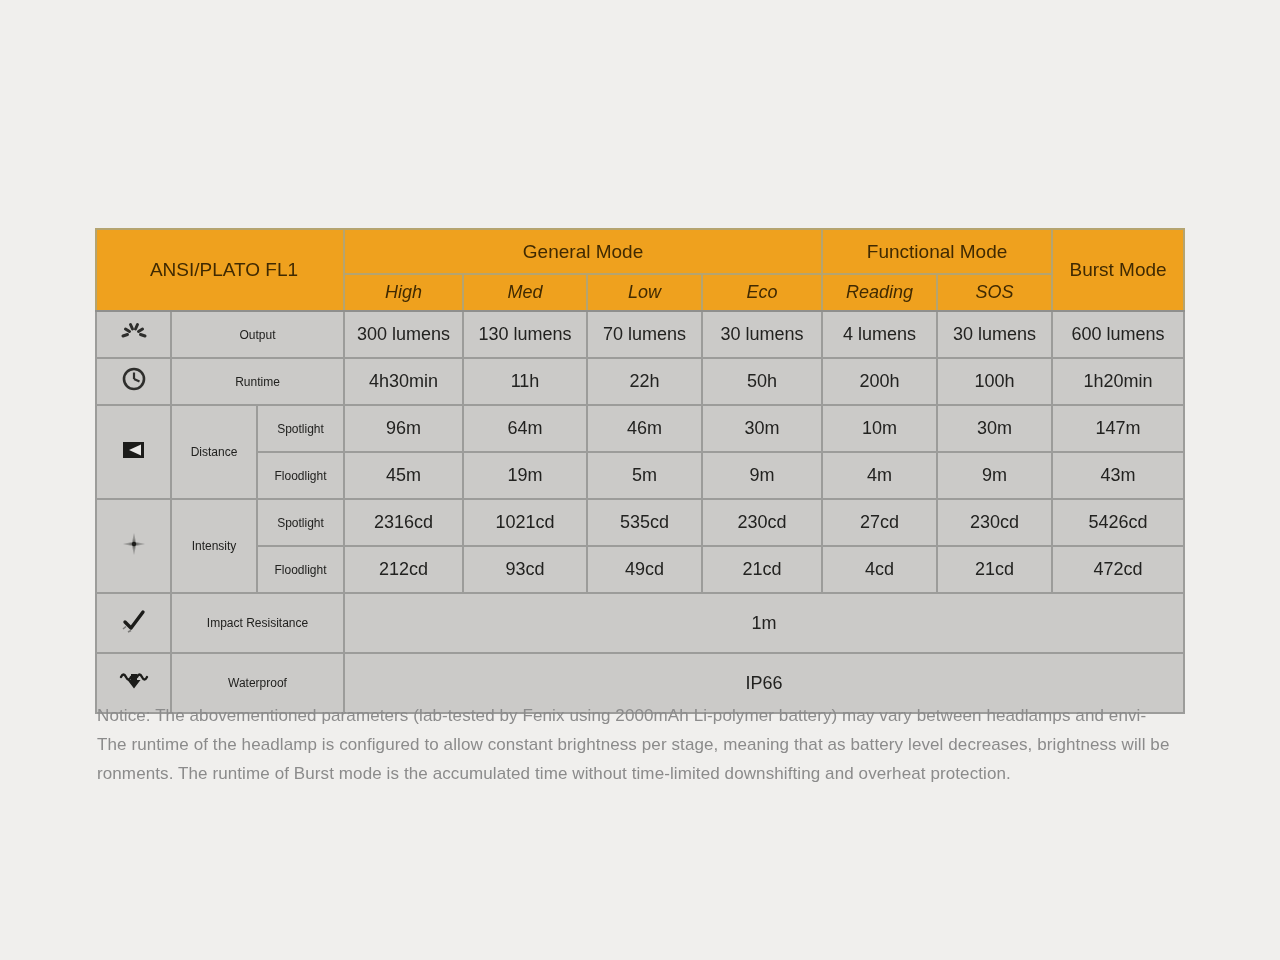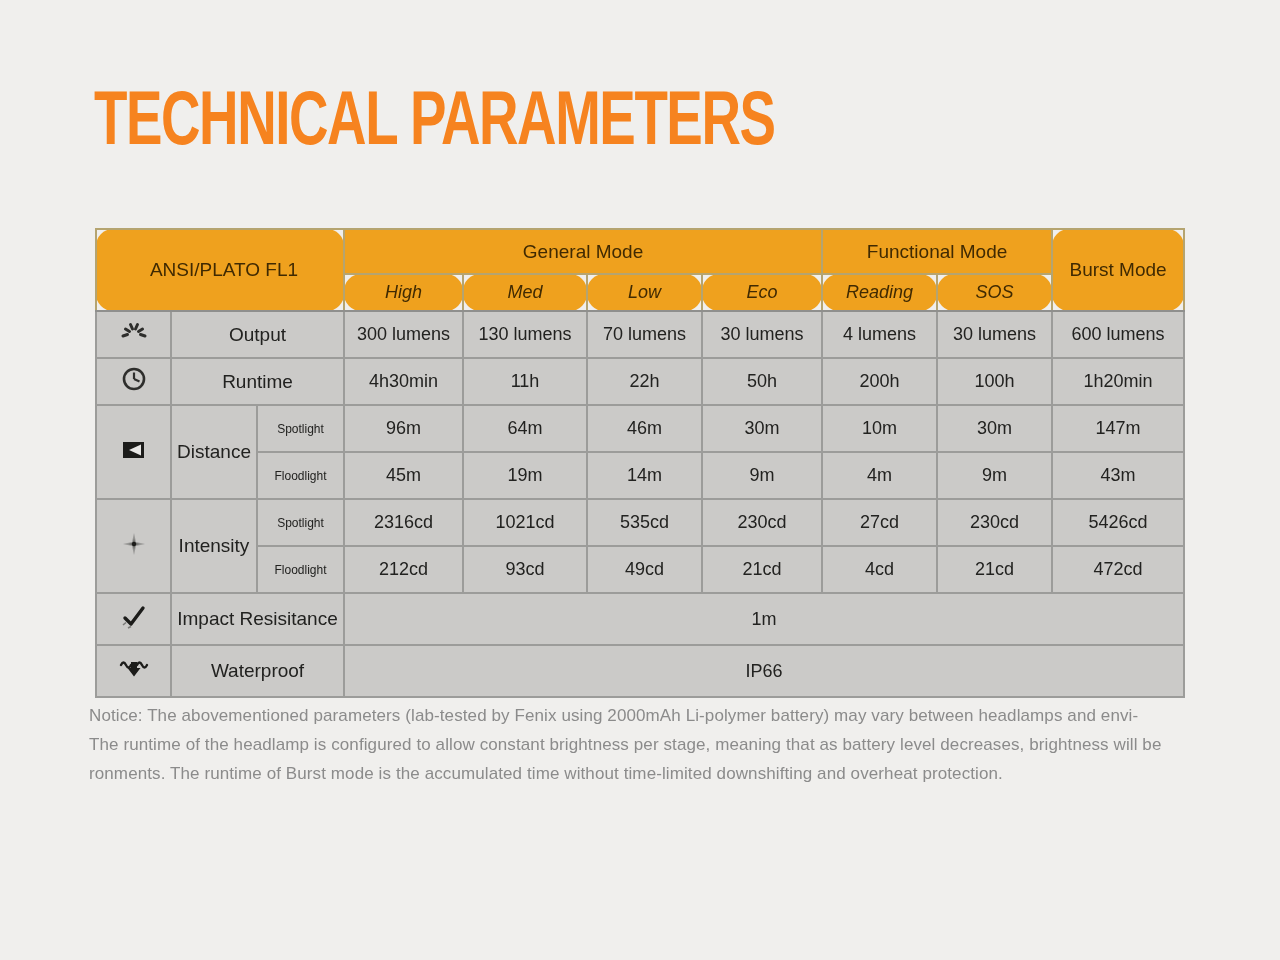--- a/index.html
+++ b/index.html
@@ -30,43 +30,40 @@
     border:2px solid #9c9c9a;
     text-align:center; vertical-align:middle;
     background:#cbcac8;
     overflow:hidden; white-space:nowrap;
   }
   tr.hdr td { background:#efa11e; color:#402a02; border-color:#b5a470; }
   tr.hdr.grp td { height:45px; font-size:19px; }
   tr.hdr.sub td { height:37px; font-size:18px;font-style:italic; }
   td.corner { font-size:27px; text-align:left; padding-left:8px; letter-spacing:0px; }
   td.burst { font-size:19px; }
-  tr.hdr td.edge { border-bottom-color:#8f8f8d;border-radius:17px; }
+  tr.hdr td.edge { border-bottom-color:#8f8f8d; }
   tr.body td { height:47px; }
-  tr.short td { height:52px; }
-  td.rowlabel { font-size:19px; }
+  tr.short td { height:60px; }
+  td.rowlabel { font-size:12px; }
   td.sublabel { font-size:12px; }
   td.icon-cell span { display:inline-block; width:30px; height:30px; }
   td.icon-cell svg { width:30px; height:30px; display:block; }
 
   
   .notice {
-    position:absolute; left:89px; top:701px;
+    position:absolute; left:97px; top:701px;
     font-size:17px; line-height:29px; color:#8b8b8b;
     letter-spacing:0.1px; white-space:nowrap;
   }
 </style>
 </head>
 <body>
 
 <div class="page">
 
-  <div class="title">
-    <span class="title-inner">TECHNICAL PARAMETERS</span>
-  </div>
 
   <table class="spec">
     <colgroup>
       <col style="width:75px">
         <col style="width:86px">
         <col style="width:87px">
       <col style="width:119px">
         <col style="width:124px">
         <col style="width:115px">
         <col style="width:120px">
@@ -153,21 +150,21 @@
       <td>30m</td>
       <td>10m</td>
       <td>30m</td>
       <td>147m</td>
     </tr>
 
     <tr class="body">
       <td class="sublabel">Floodlight</td>
       <td>45m</td>
       <td>19m</td>
-      <td>14m</td>
+      <td>5m</td>
       <td>9m</td>
       <td>4m</td>
       <td>9m</td>
       <td>43m</td>
     </tr>
 
     <tr class="body">
       <td class="icon-cell" rowspan="2">
         <span>
           <svg viewBox="0 0 30 30">

